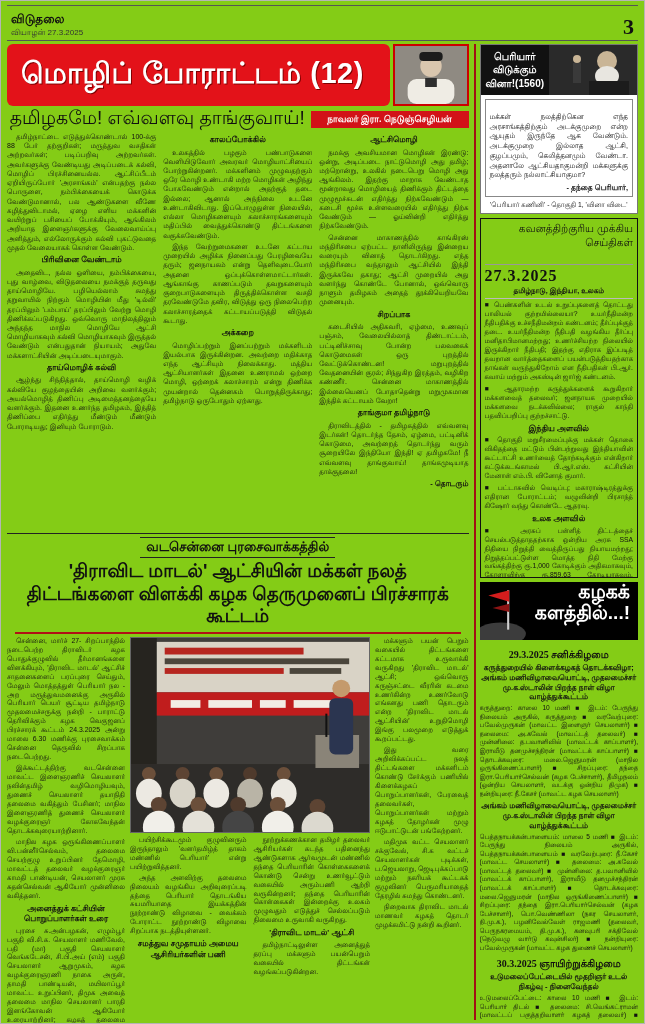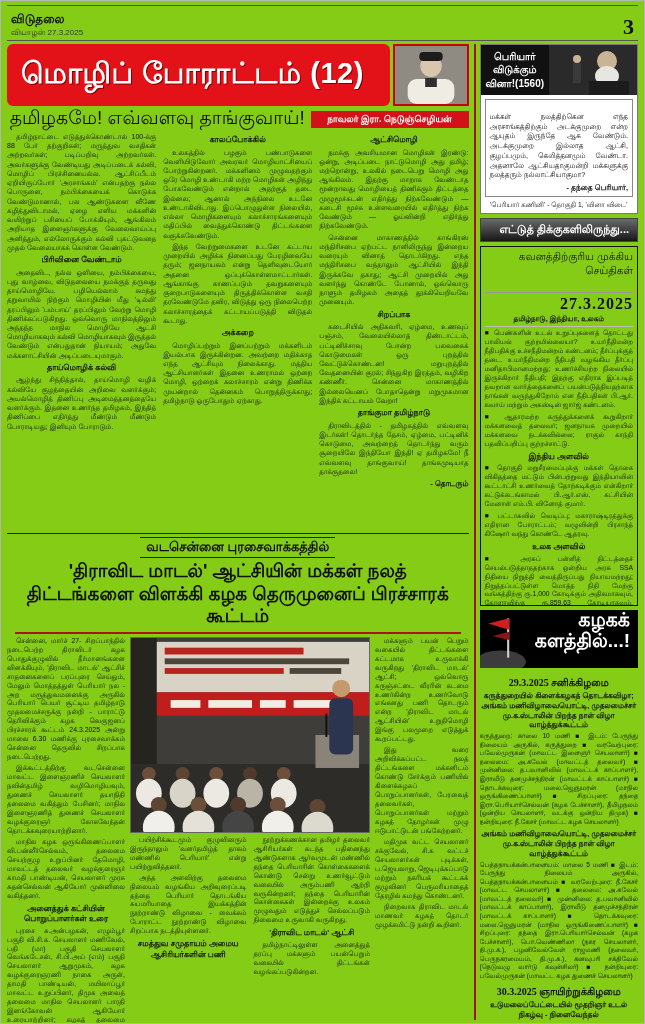--- a/index.html
+++ b/index.html
@@ -65,21 +65,21 @@
   .pbox-photo svg{display:block;width:100%;height:100%;}
   .pbox-quote{margin:4px;border:1px solid #888;padding:12px 4px 3px 4px;font-size:7.2px;line-height:1.35;}
   .pbox-quote .q{text-align:justify;}
   .pbox-sig{text-align:right;font-weight:bold;font-size:7.5px;margin-top:3px;}
   .pbox-src{text-align:center;font-size:6.8px;margin:0 2px 3px 2px;}
   .dir-banner{height:24px;background:linear-gradient(180deg,#6a6a6a,#171717);color:#fff;
     display:flex;align-items:center;justify-content:flex-end;padding-right:8px;
     font-weight:bold;font-size:11px;margin-bottom:4px;border:1px solid #444;}
   .news-box{border:1.5px solid #111;padding:3px 4px;height:360px;overflow:hidden;margin-bottom:4px;}
   .news-title{text-align:right;font-weight:normal;font-size:10.5px;border-bottom:1px solid #999;padding-bottom:14px;}
-  .news-date{text-align:right;font-weight:bold;font-size:16px;letter-spacing:1px;
+  .news-date{text-align:left;font-weight:bold;font-size:16px;letter-spacing:1px;
     font-family:"Liberation Serif","DejaVu Serif",serif;margin:2px 0 1px 0;}
   .news-sub{text-align:center;font-weight:bold;font-size:7.2px;border-bottom:1px solid #bbb;padding-bottom:2px;margin-bottom:2px;}
   .news-list{font-size:6.8px;line-height:1.32;}
   .ev-title{height:58px;background:#000;display:flex;align-items:flex-start;margin-bottom:3px;}
   .ev-flag{width:48px;height:100%;}
   .ev-flag svg{display:block;width:100%;height:100%;}
   .ev-words{flex:1;color:#fff;font-weight:bold;font-size:19px;line-height:1.1;text-align:right;padding-right:8px;}
   .ev-content{flex:1;overflow:hidden;font-size:6.6px;line-height:1.3;}
 </style>
 </head>
@@ -242,21 +242,20 @@
             </svg>
           </div>
         </div>
         <div class="pbox-quote">
           <div class="q">மக்கள் நலத்திற்கென எந்த அரசாங்கத்திற்கும் அடக்குமுறை என்ற ஆயுதம் இருந்தே ஆக வேண்டும். அடக்குமுறை இல்லாத ஆட்சி, குழப்பமும், கெலித்தனமும் வேண்டா. அதனாலே ஆட்சியதாகுமன்றி மக்களுக்கு நலத்தரும் நல்லாட்சியாகுமா?</div>
           <div class="pbox-sig">- தந்தை பெரியார்,</div>
         </div>
         <div class="pbox-src">'பெரியார் கணினி' - தொகுதி 1, 'வினா விடை'</div>
       </div>
 
-      <div class="dir-banner">எட்டுத் திக்குகளிலிருந்து...</div>
 
       <div class="news-box">
         <div class="news-title">கவனத்திற்குரிய முக்கிய செய்திகள்</div>
         <div class="news-date">27.3.2025</div>
         <div class="news-sub">தமிழ்நாடு, இந்தியா, உலகம்</div>
         <div class="news-list">
             <div class="blk li">■ பெண்களின் உடல் உறுப்புகளைத் தொட்டது பாலியல் குற்றமில்லையா? உயர்நீதிமன்ற நீதிபதிக்கு உச்சநீதிமன்றம் கண்டனம்; தீர்ப்புக்குத் தடை. உயர்நீதிமன்ற நீதிபதி வழங்கிய தீர்ப்பு மனிதாபிமானமற்றது; உணர்ச்சியற்ற நிலையில் இருக்கிறார் நீதிபதி; இதற்கு எதிராக இப்படித் தவறான வார்த்தைகளைப் பயன்படுத்தியதற்காக நாங்கள் வருந்துகிறோம் என நீதிபதிகள் பி.ஆர். கவாய் மற்றும் அகஸ்டின் ஜார்ஜ் கண்டனம்.</div>
             <div class="blk li">■ ஆதாரமற்ற கருத்துக்களைக் கூறுகிறார் மக்களவைத் தலைவர்; ஜனநாயக முறையில் மக்களவை நடக்கவில்லை; ராகுல் காந்தி பதவிப்பறிப்பு குற்றச்சாட்டு.</div>
             <div class="blk h">இந்திய அளவில்</div>
             <div class="blk li">■ தொகுதி மறுசீரமைப்புக்கு மக்கள் தொகை விகிதத்தை மட்டும் பின்பற்றுவது இந்தியாவின் கூட்டாட்சி உணர்வைத் தோற்கடிக்கும் என்கிறார் கட்டுக்கடங்காமல் பி.ஆர்.எஸ். கட்சியின் மேனாள் எம்.பி. வினோத் குமார்.</div>

